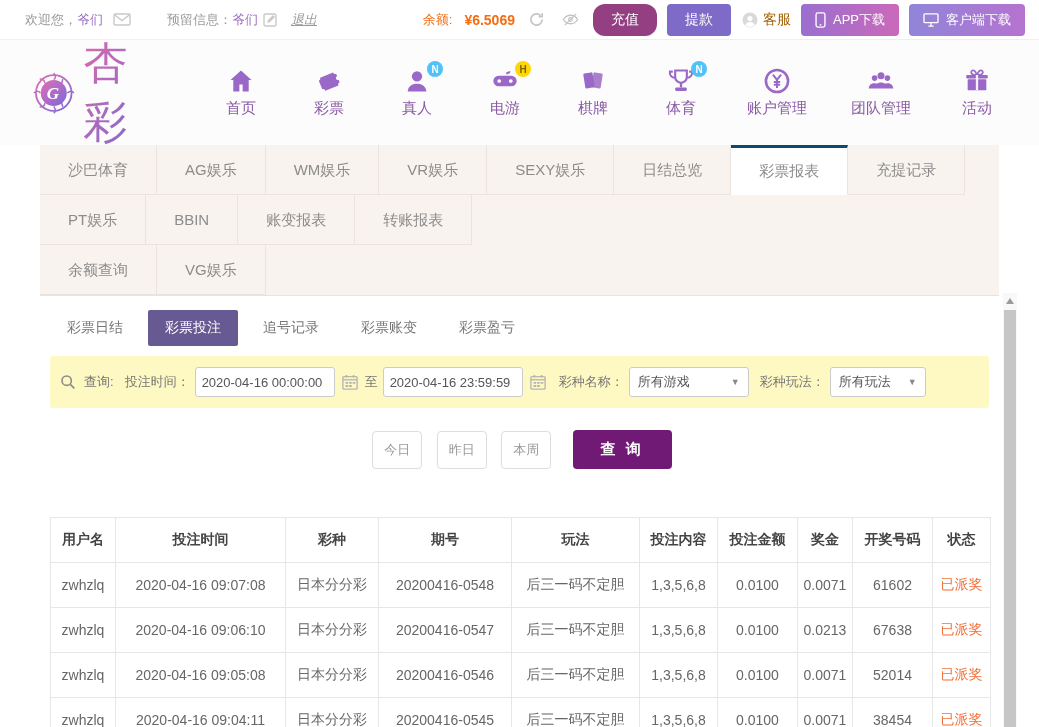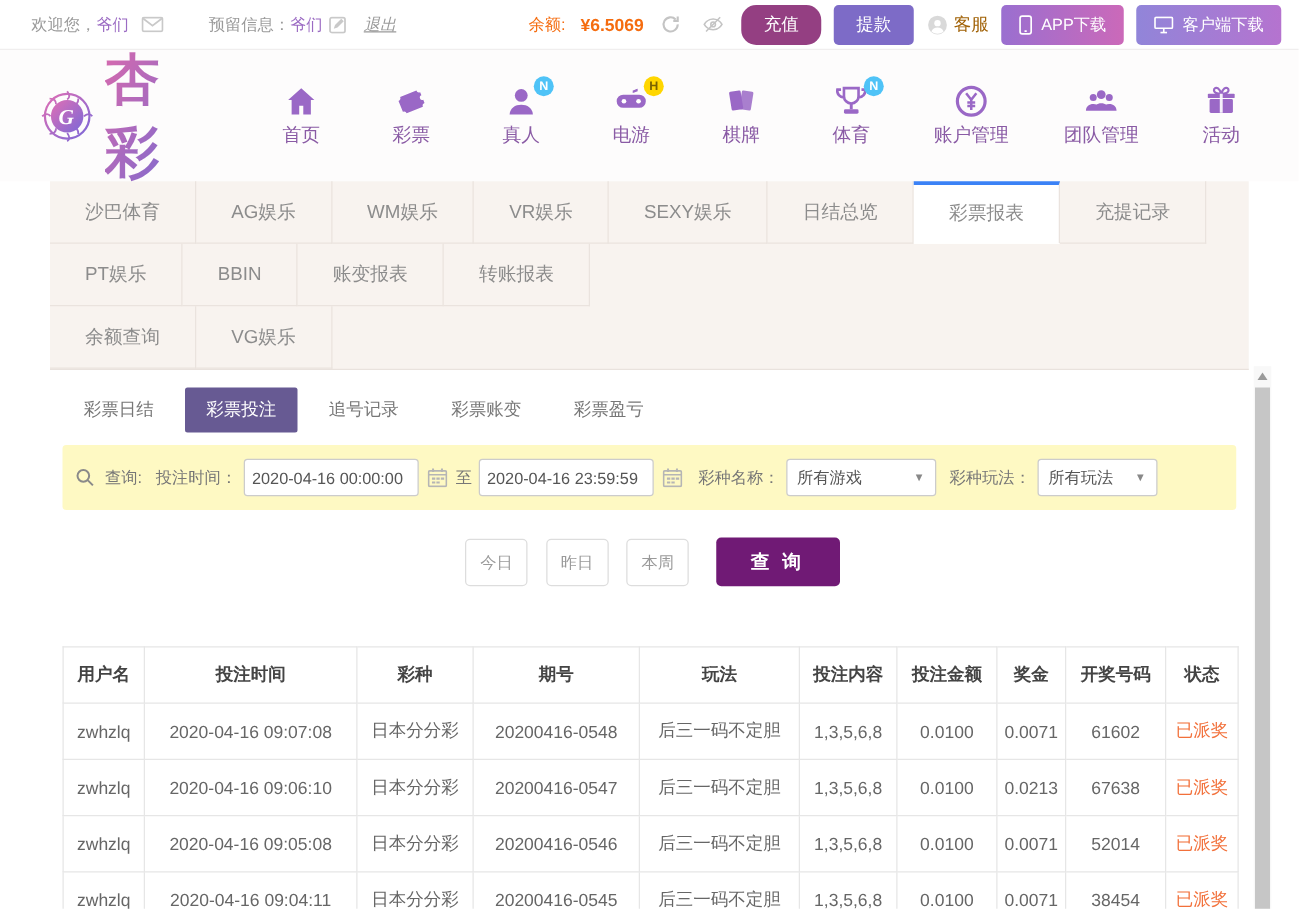--- a/index.html
+++ b/index.html
@@ -22,39 +22,39 @@
     padding:7px 18px; font-size:14px; cursor:pointer; }
   .svc { display:flex; align-items:flex-end; gap:4px; color:#a16207; font-size:14px; cursor:pointer; }
   .btn-app { background:linear-gradient(90deg,#9a6fd0,#cb69b9); color:#fff; border:none;
     border-radius:4px; padding:7px 14px; font-size:13px; cursor:pointer; display:flex; align-items:center; gap:7px; }
   .btn-client { background:linear-gradient(90deg,#9185d9,#b573cf); color:#fff; border:none;
     border-radius:4px; padding:7px 14px; font-size:13px; cursor:pointer; display:flex; align-items:center; gap:7px; }
   
   .header { height:105px; background:#fdfcfc; display:flex; align-items:center; padding:0 40px 0 30px; }
   .logo { display:flex; align-items:center; gap:6px; cursor:pointer; }
   .logo-mark { width:62px; height:62px; }
-  .brand { font-size:44px; font-weight:bold; letter-spacing:2px; color:#8b5fc0;
+  .brand { font-size:44px; font-weight:normal; letter-spacing:2px; color:#8b5fc0;
     background:linear-gradient(120deg,#d06ab0 10%,#7b6ad0 90%);
     -webkit-background-clip:text; background-clip:text; -webkit-text-fill-color:transparent; }
   .mainnav { display:flex; margin-left:65px; gap:44px; }
   .nav-item { position:relative; display:flex; flex-direction:column; align-items:center;
     gap:4px; cursor:pointer; min-width:44px; }
   .nav-ic { width:28px; height:28px; color:#9a68c6; }
   .nav-ic svg { width:28px; height:28px; fill:currentColor; }
   .nav-label { font-size:15px; color:#8a5ba5; white-space:nowrap; }
   .nav-badge { position:absolute; top:-6px; right:-4px; width:16px; height:16px; border-radius:50%;
     font-size:10px; font-weight:bold; color:#fff; display:flex; align-items:center; justify-content:center; }
   .b-N { background:#4fc3f7; }
   .b-H { background:#ffd600; color:#7a6300; }
   
   .tabstrip { margin:0 40px; background:#f8f3ef; border-bottom:1px solid #e9e2dd; }
   .tabs-row { display:flex; flex-wrap:wrap; }
   .tab { padding:0 28px; height:50px; line-height:50px; font-size:15px; color:#8c8c8c;
     border-right:1px solid #eae3de; border-bottom:1px solid #eae3de; cursor:pointer; background:transparent; }
-  .tab.active { background:#fff; border-top:3px solid #3b82f6; line-height:45px; border-bottom:1px solid #fff; }
+  .tab.active { background:#fff; border-top:3px solid #0c4a6e; line-height:45px; border-bottom:1px solid #fff; }
   
   .subtabs { display:flex; margin:14px 0 0 50px; gap:8px; align-items:center; }
   .subtab { padding:9px 17px; font-size:14px; color:#777; cursor:pointer; border-radius:2px; }
   .subtab.active { background:#675a93; color:#fff; }
   
   .querybar { margin:10px 50px 0 50px; background:#fef9c3; border-radius:3px;
     display:flex; align-items:center; padding:11px 10px; font-size:13px; color:#777; gap:5px; }
   .q-ic { color:#8a8a8a; display:inline-flex; margin-right:3px; }
   .q-label { margin-left:6px; white-space:nowrap; }
   .q-input { width:140px; height:30px; border:1px solid #ccc; border-radius:3px; padding:0 6px;

